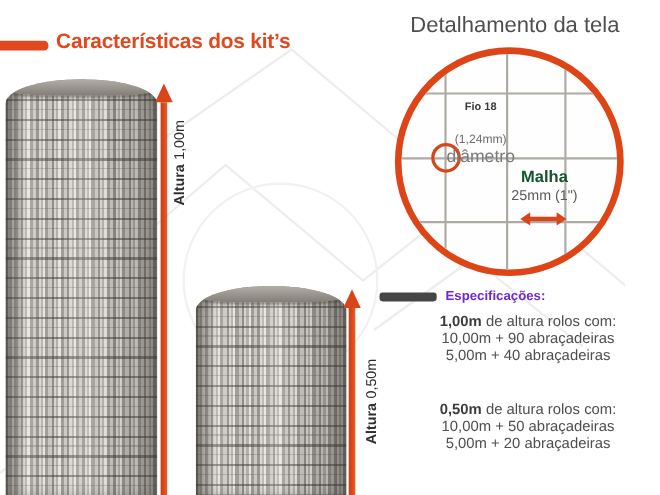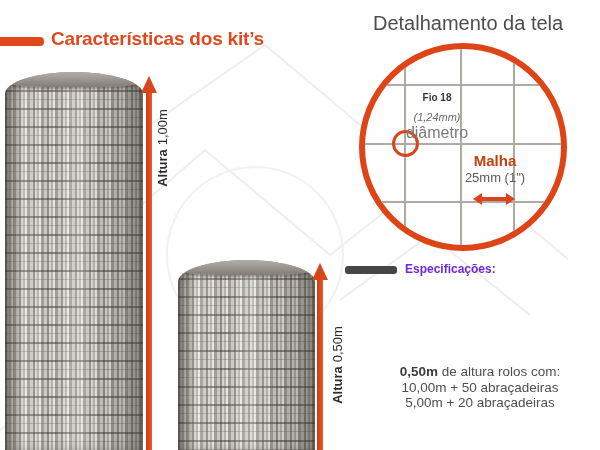--- a/index.html
+++ b/index.html
@@ -62,24 +62,24 @@
     left:359px;top:43px;width:208px;height:208px;border-radius:50%;
     border:6px solid #dd4517;background:#fefefe;overflow:hidden;z-index:4;
     box-sizing:border-box;
   }
   .mini-circle{
     left:392px;top:130px;width:21px;height:21px;border-radius:50%;
     border:3px solid #d8451b;z-index:8;background:transparent;
   }
   .fio-label{left:394px;top:92px;width:86px;text-align:center;z-index:8;}
   .fio-b{font-size:10px;font-weight:bold;color:#383838;}
-  .fio-s{font-size:11px;color:#6b6b6b;margin-top:8px;font-style:italic;}
+  .fio-s{font-size:11px;color:#6b6b6b;margin-top:18px;}
   .fio-c{font-size:16px;color:#7a7a7a;margin-top:1px;}
   .malha-label{left:450px;top:152px;width:90px;text-align:center;z-index:8;}
-  .malha-b{font-size:15px;font-weight:bold;color:#c2410c;}
+  .malha-b{font-size:15px;font-weight:bold;color:#14532d;}
   .malha-s{font-size:13px;color:#5a5a5a;margin-top:1px;}
   .harrow{left:473px;top:193px;width:42px;height:12px;z-index:8;}
   .harrow .bar{position:absolute;left:7px;right:7px;top:4px;height:4px;background:#d8451b;}
   .harrow .tl{position:absolute;left:0;top:0;width:0;height:0;
     border-top:6px solid transparent;border-bottom:6px solid transparent;border-right:9px solid #d8451b;}
   .harrow .tr{position:absolute;right:0;top:0;width:0;height:0;
     border-top:6px solid transparent;border-bottom:6px solid transparent;border-left:9px solid #d8451b;}
 
   
   .specs-dash{left:345px;top:266px;width:52px;height:8px;background:#464646;border-radius:3px;z-index:5;}
@@ -162,20 +162,25 @@
   </div>
   <div class="abs harrow">
     <div class="tl"></div>
     <div class="bar"></div>
     <div class="tr"></div>
   </div>
 
   <div class="abs specs-dash"></div>
   <div class="abs specs-title">Especificações:</div>
 
+  <div class="abs spec-block spec-block-1">
+    <div><b>1,00m</b><span> de altura rolos com:</span></div>
+    <div>10,00m + 90 abraçadeiras</div>
+    <div>5,00m + 40 abraçadeiras</div>
+  </div>
 
   <div class="abs spec-block spec-block-2">
     <div><b>0,50m</b><span> de altura rolos com:</span></div>
     <div>10,00m + 50 abraçadeiras</div>
     <div>5,00m + 20 abraçadeiras</div>
   </div>
 
 
 </div>
 

